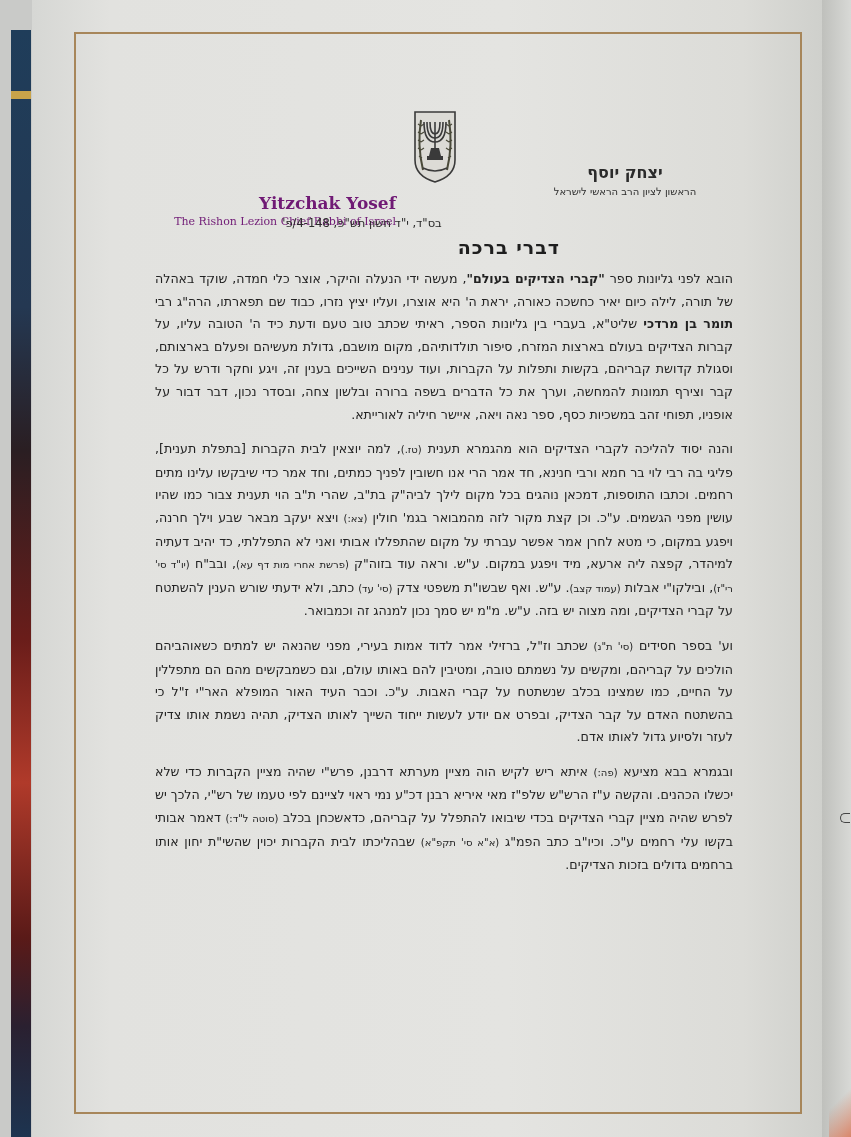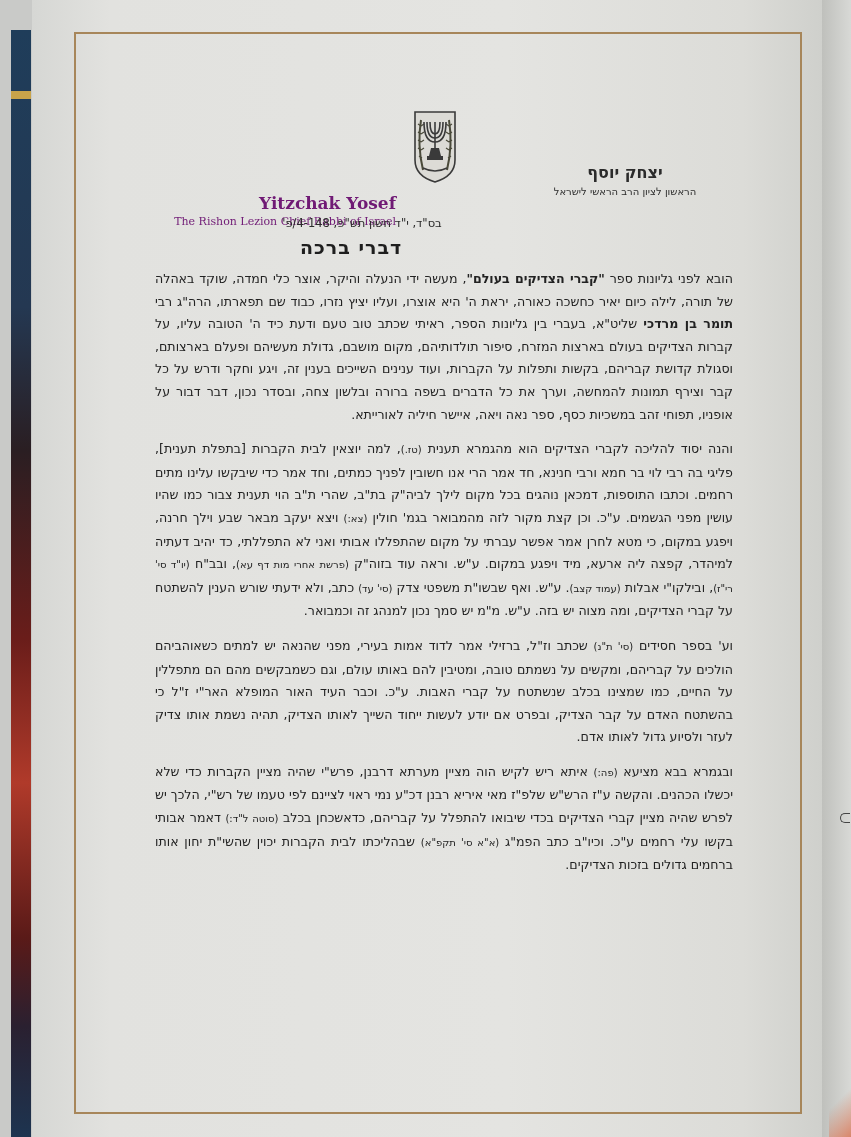--- a/index.html
+++ b/index.html
@@ -28,21 +28,21 @@
   }
   .letterhead { position:absolute; left:0; top:0; width:851px; }
   .en-block { position:absolute; left:150px; top:160px; width:246px; text-align:right; font-family:"DejaVu Serif", serif; color:#701a75;margin-top:32px; }
   .en-name { font-size:17px; font-weight:bold; line-height:22px; }
   .en-title { font-size:11px; line-height:16px; }
   .he-block { position:absolute; left:505px; top:162px; width:240px; text-align:center; direction:rtl; color:#2b2b2b; }
   .he-name { font-size:16px; font-weight:bold; line-height:22px; }
   .he-title { font-size:10px; line-height:16px; }
   .emblem { position:absolute; left:413px; top:110px; width:44px; height:74px; }
   .ref { position:absolute; left:232px; top:216px; width:260px; direction:rtl; text-align:center; font-size:11.5px; color:#2b2b2b; }
-  .doc-title { position:absolute; left:300px; top:236px; width:260px; text-align:left; direction:rtl; font-size:19px; font-weight:bold; color:#1e1e1e; letter-spacing:1px; }
+  .doc-title { position:absolute; left:300px; top:236px; width:260px; text-align:right; direction:rtl; font-size:19px; font-weight:bold; color:#1e1e1e; letter-spacing:1px; }
   .body {
     position:absolute; left:155px; top:268px; width:578px;
     direction:rtl; text-align:justify; font-size:12.6px; line-height:22.6px; color:#222;
   }
   .body p { margin:0 0 12px 0; }
   .body b { font-weight:bold; }
   .body small { font-size:10px; }
   .page-tick { position:absolute; left:840px; top:813px; width:9px; height:8px; border:1.5px solid #444; border-right:none; border-radius:50% 0 0 50%; }
 </style>
 </head>

